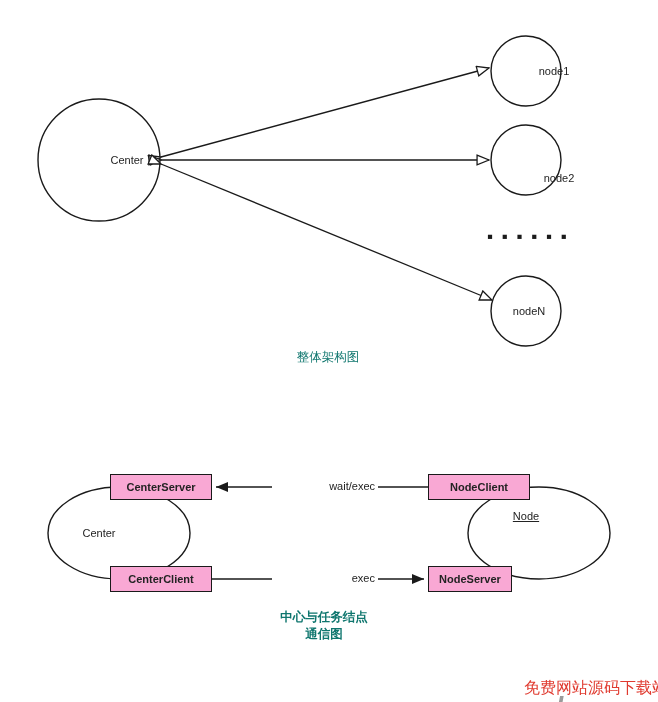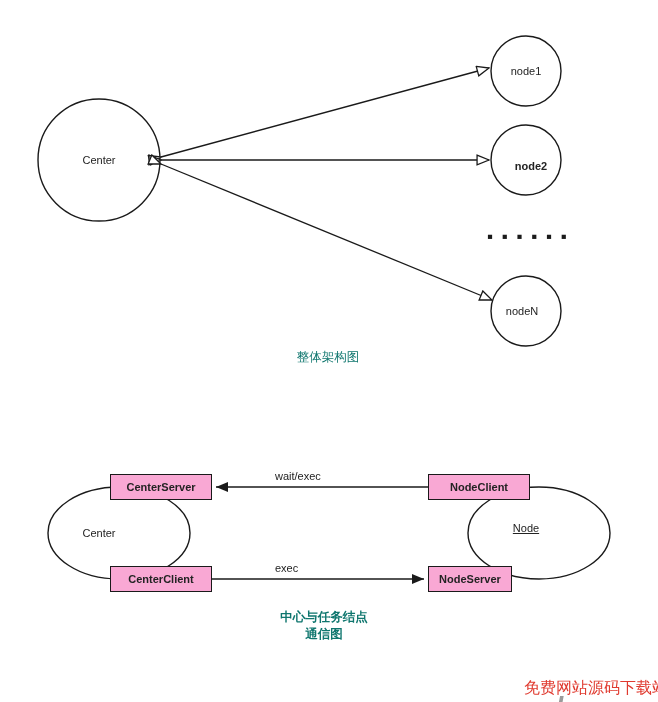--- a/index.html
+++ b/index.html
@@ -33,20 +33,21 @@
   .stage > * { pointer-events: auto; }
 
   
   .node-label {
     position: absolute;
     text-align: center;
     font-size: 11px;
     line-height: 12px;
     color: #232323;
     white-space: nowrap;
+    margin-left: 28px;
   }
 
   
   .dots-row {
     position: absolute;
     font-size: 17px;
     letter-spacing: 2px;
     color: #1a1a1a;
     font-family: "Liberation Sans", sans-serif;
     white-space: nowrap;
@@ -81,24 +82,25 @@
     position: absolute;
     font-size: 11px;
     color: #232323;
     text-align: center;
     white-space: nowrap;
   }
   .edge-label {
     position: absolute;
     font-size: 11px;
     color: #1d1d1d;
-    text-align: left;
+    text-align: right;
     white-space: nowrap;
     background: #ffffff;
     padding: 0 3px;
+    margin-top: 10px;
   }
 
   
   #watermark {
     position: absolute;
     left: 476px;
     top: 645px;
     width: 180px;
     height: 54px;
   }
@@ -173,31 +175,31 @@
     <line x1="212" y1="579" x2="424" y2="579" stroke="#1a1a1a" stroke-width="1.5" marker-end="url(#arrowSolid)"></line>
   </g>
 </svg>
 
 <div class="stage">
 
   <div class="node-label" style="left:64px; top:154px; width:70px;">Center</div>
 
   <div class="node-label" style="left:491px; top:65px; width:70px;">node1</div>
 
-  <div class="node-label" style="left:491px; top:160px; width:80px;font-weight:bold;">node2</div>
-
-  <div class="node-label" style="left:487px; top:305px; width:70px;">nodeN</div>
+  <div class="node-label" style="left:491px; top:172px; width:80px;">node2</div>
+
+  <div class="node-label" style="left:466px; top:305px; width:70px;">nodeN</div>
 
   <div class="dots-row" style="left:487px; top:227px;">▪ ▪ ▪    ▪ ▪ ▪</div>
 
   <div class="caption" style="left:268px; top:348px; width:120px;">整体架构图</div>
 
   <div class="group-label" style="left:64px; top:527px; width:70px;">Center</div>
 
-  <div class="group-label" style="left:491px; top:522px; width:70px;text-decoration:underline;">Node</div>
+  <div class="group-label" style="left:491px; top:510px; width:70px;text-decoration:underline;">Node</div>
 
   <div class="proc-box" style="left:110px; top:474px; width:102px; height:26px;">CenterServer</div>
 
   <div class="proc-box" style="left:110px; top:566px; width:102px; height:26px;">CenterClient</div>
 
   <div class="proc-box" style="left:428px; top:474px; width:102px; height:26px;">NodeClient</div>
 
   <div class="proc-box" style="left:428px; top:566px; width:84px; height:26px;">NodeServer</div>
 
   <div class="edge-label" style="left:272px; top:470px; width:100px;">wait/exec</div>

